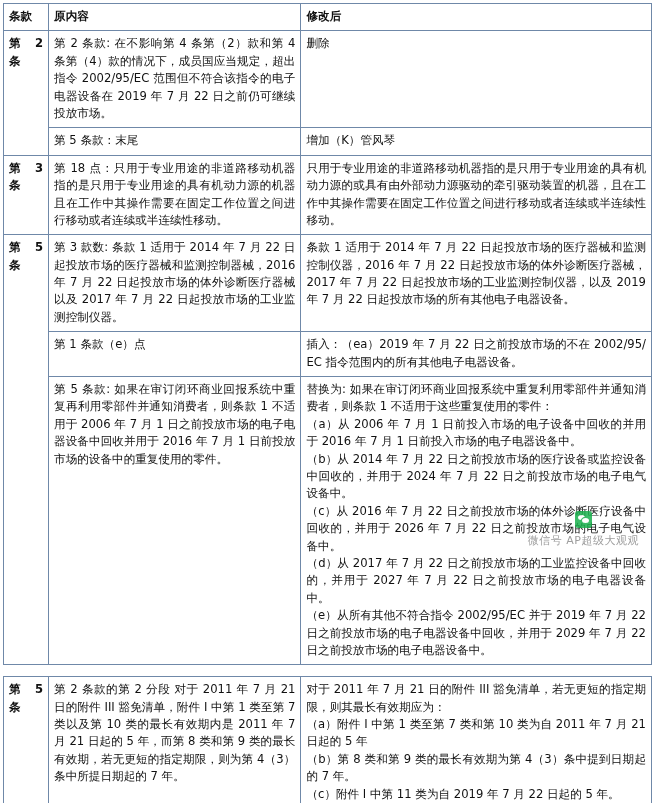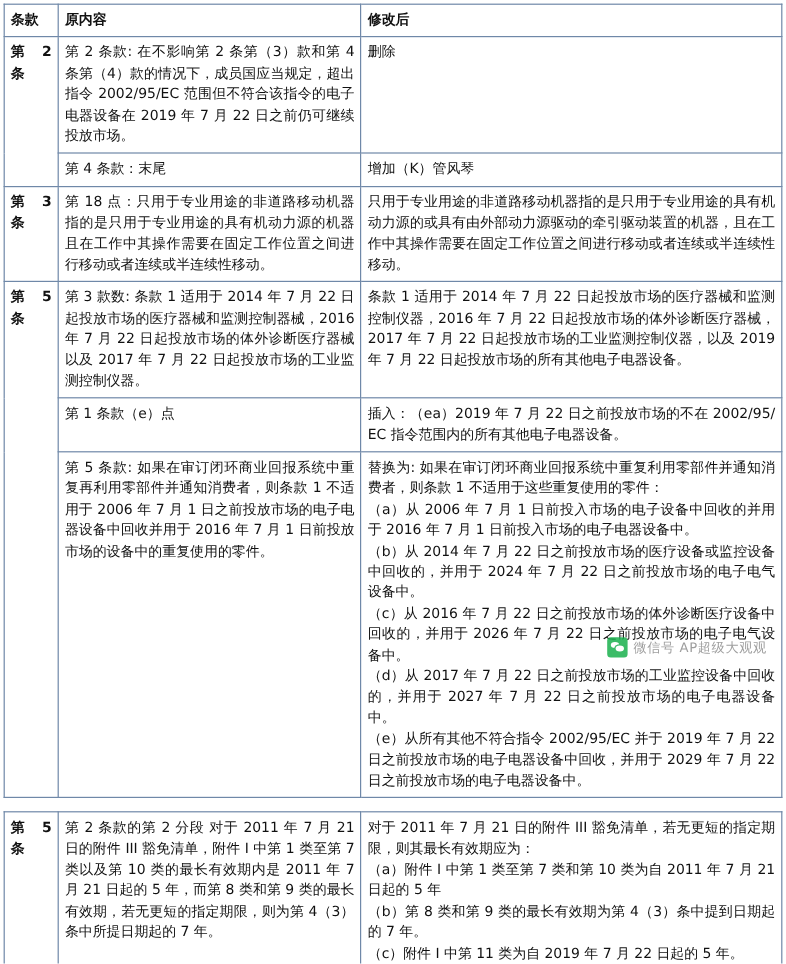--- a/index.html
+++ b/index.html
@@ -63,20 +63,21 @@
   
   .wm {
     position: absolute;
     right: 16px;
     bottom: 258px;
     display: flex;
     align-items: center;
     gap: 5px;
     opacity: 0.85;
     pointer-events: none;
+    flex-direction: column;
   }
   .wm-logo {
     width: 17px; height: 17px;
     border-radius: 3px;
     background: #19b14d;
     position: relative;
     flex: none;
   }
   .wm-logo:before {
     content: "";
@@ -117,25 +118,25 @@
       <tr>
         <th>条款</th>
         <th>原内容</th>
         <th>修改后</th>
       </tr>
     </thead>
     <tbody>
 
       <tr>
         <td class="artcol" rowspan="2">第 2 条</td>
-        <td>第 2 条款: 在不影响第 2 条第（3）款和第 4 条第（4）款的情况下，成员国应当规定，超出指令 2002/95/EC 范围但不符合该指令的电子电器设备在 2019 年 7 月 22 日之前仍可继续投放市场。</td>
+        <td>第 2 条款: 在不影响第 4 条第（2）款和第 4 条第（4）款的情况下，成员国应当规定，超出指令 2002/95/EC 范围但不符合该指令的电子电器设备在 2019 年 7 月 22 日之前仍可继续投放市场。</td>
         <td>删除</td>
       </tr>
       <tr>
-        <td>第 4 条款：末尾</td>
+        <td>第 5 条款：末尾</td>
         <td>增加（K）管风琴</td>
       </tr>
 
       <tr>
         <td class="artcol">第 3 条</td>
         <td>第 18 点：只用于专业用途的非道路移动机器指的是只用于专业用途的具有机动力源的机器且在工作中其操作需要在固定工作位置之间进行移动或者连续或半连续性移动。</td>
         <td>只用于专业用途的非道路移动机器指的是只用于专业用途的具有机动力源的或具有由外部动力源驱动的牵引驱动装置的机器，且在工作中其操作需要在固定工作位置之间进行移动或者连续或半连续性移动。</td>
       </tr>
 
       <tr>

